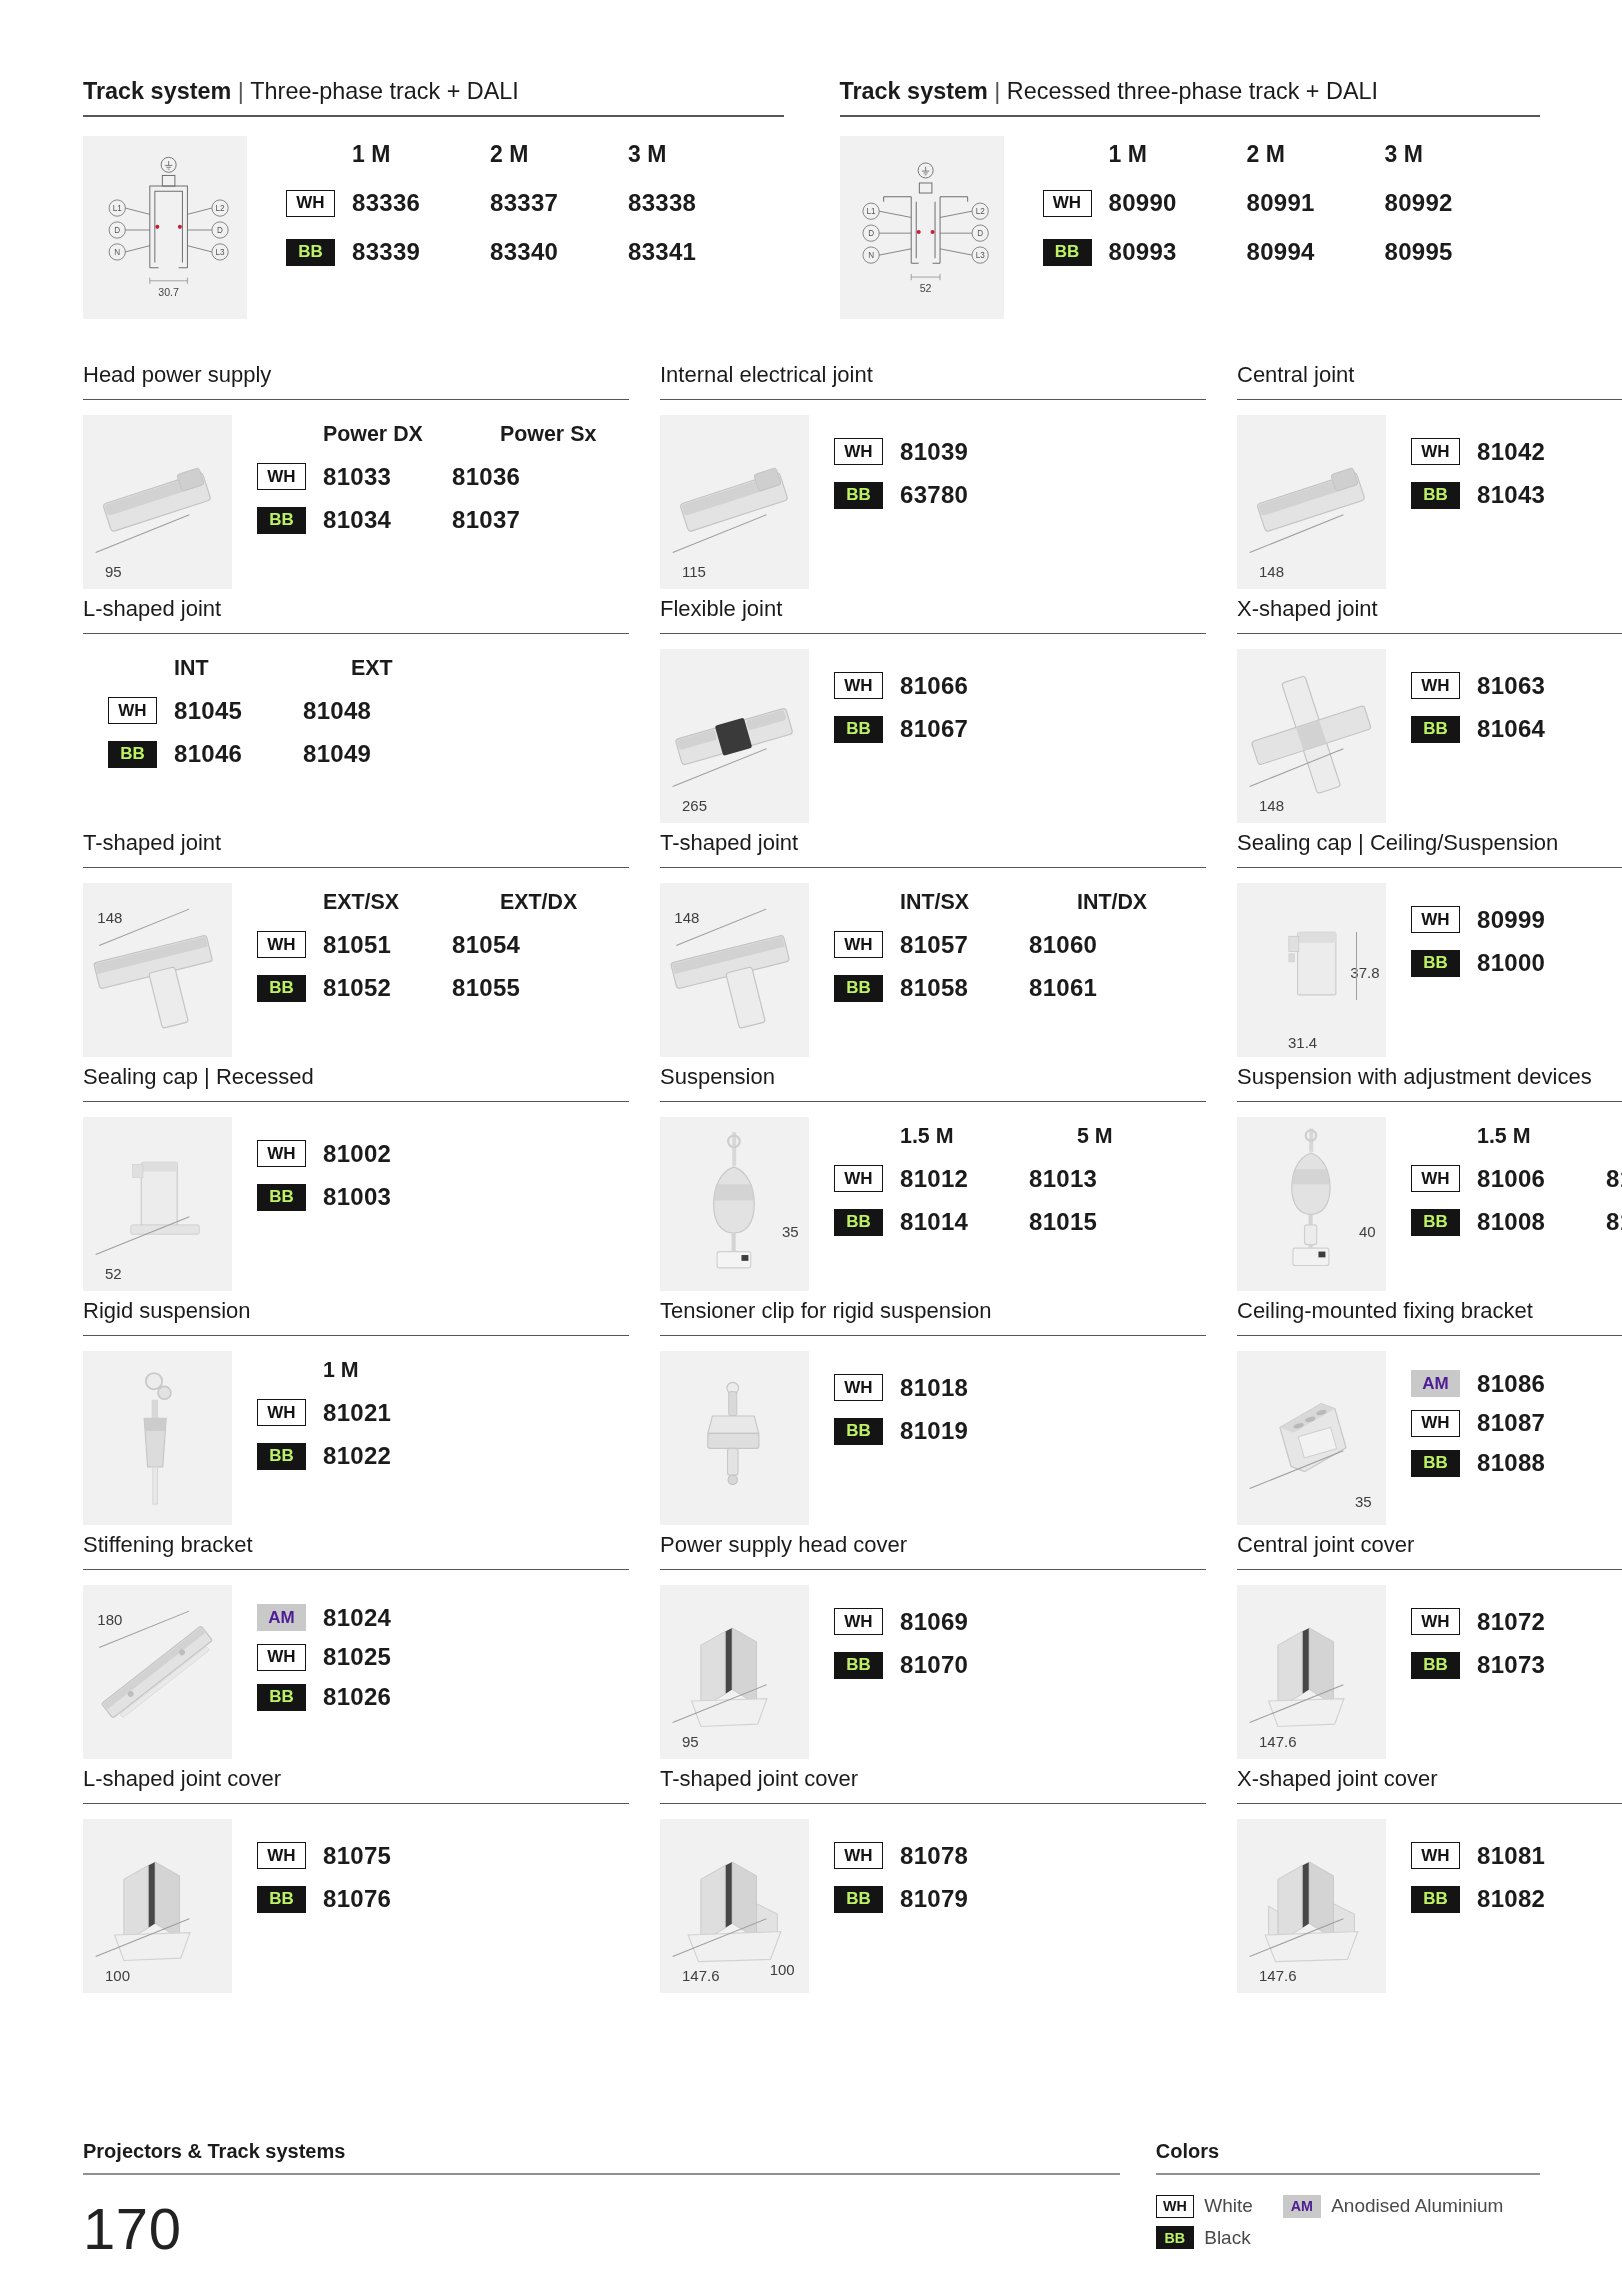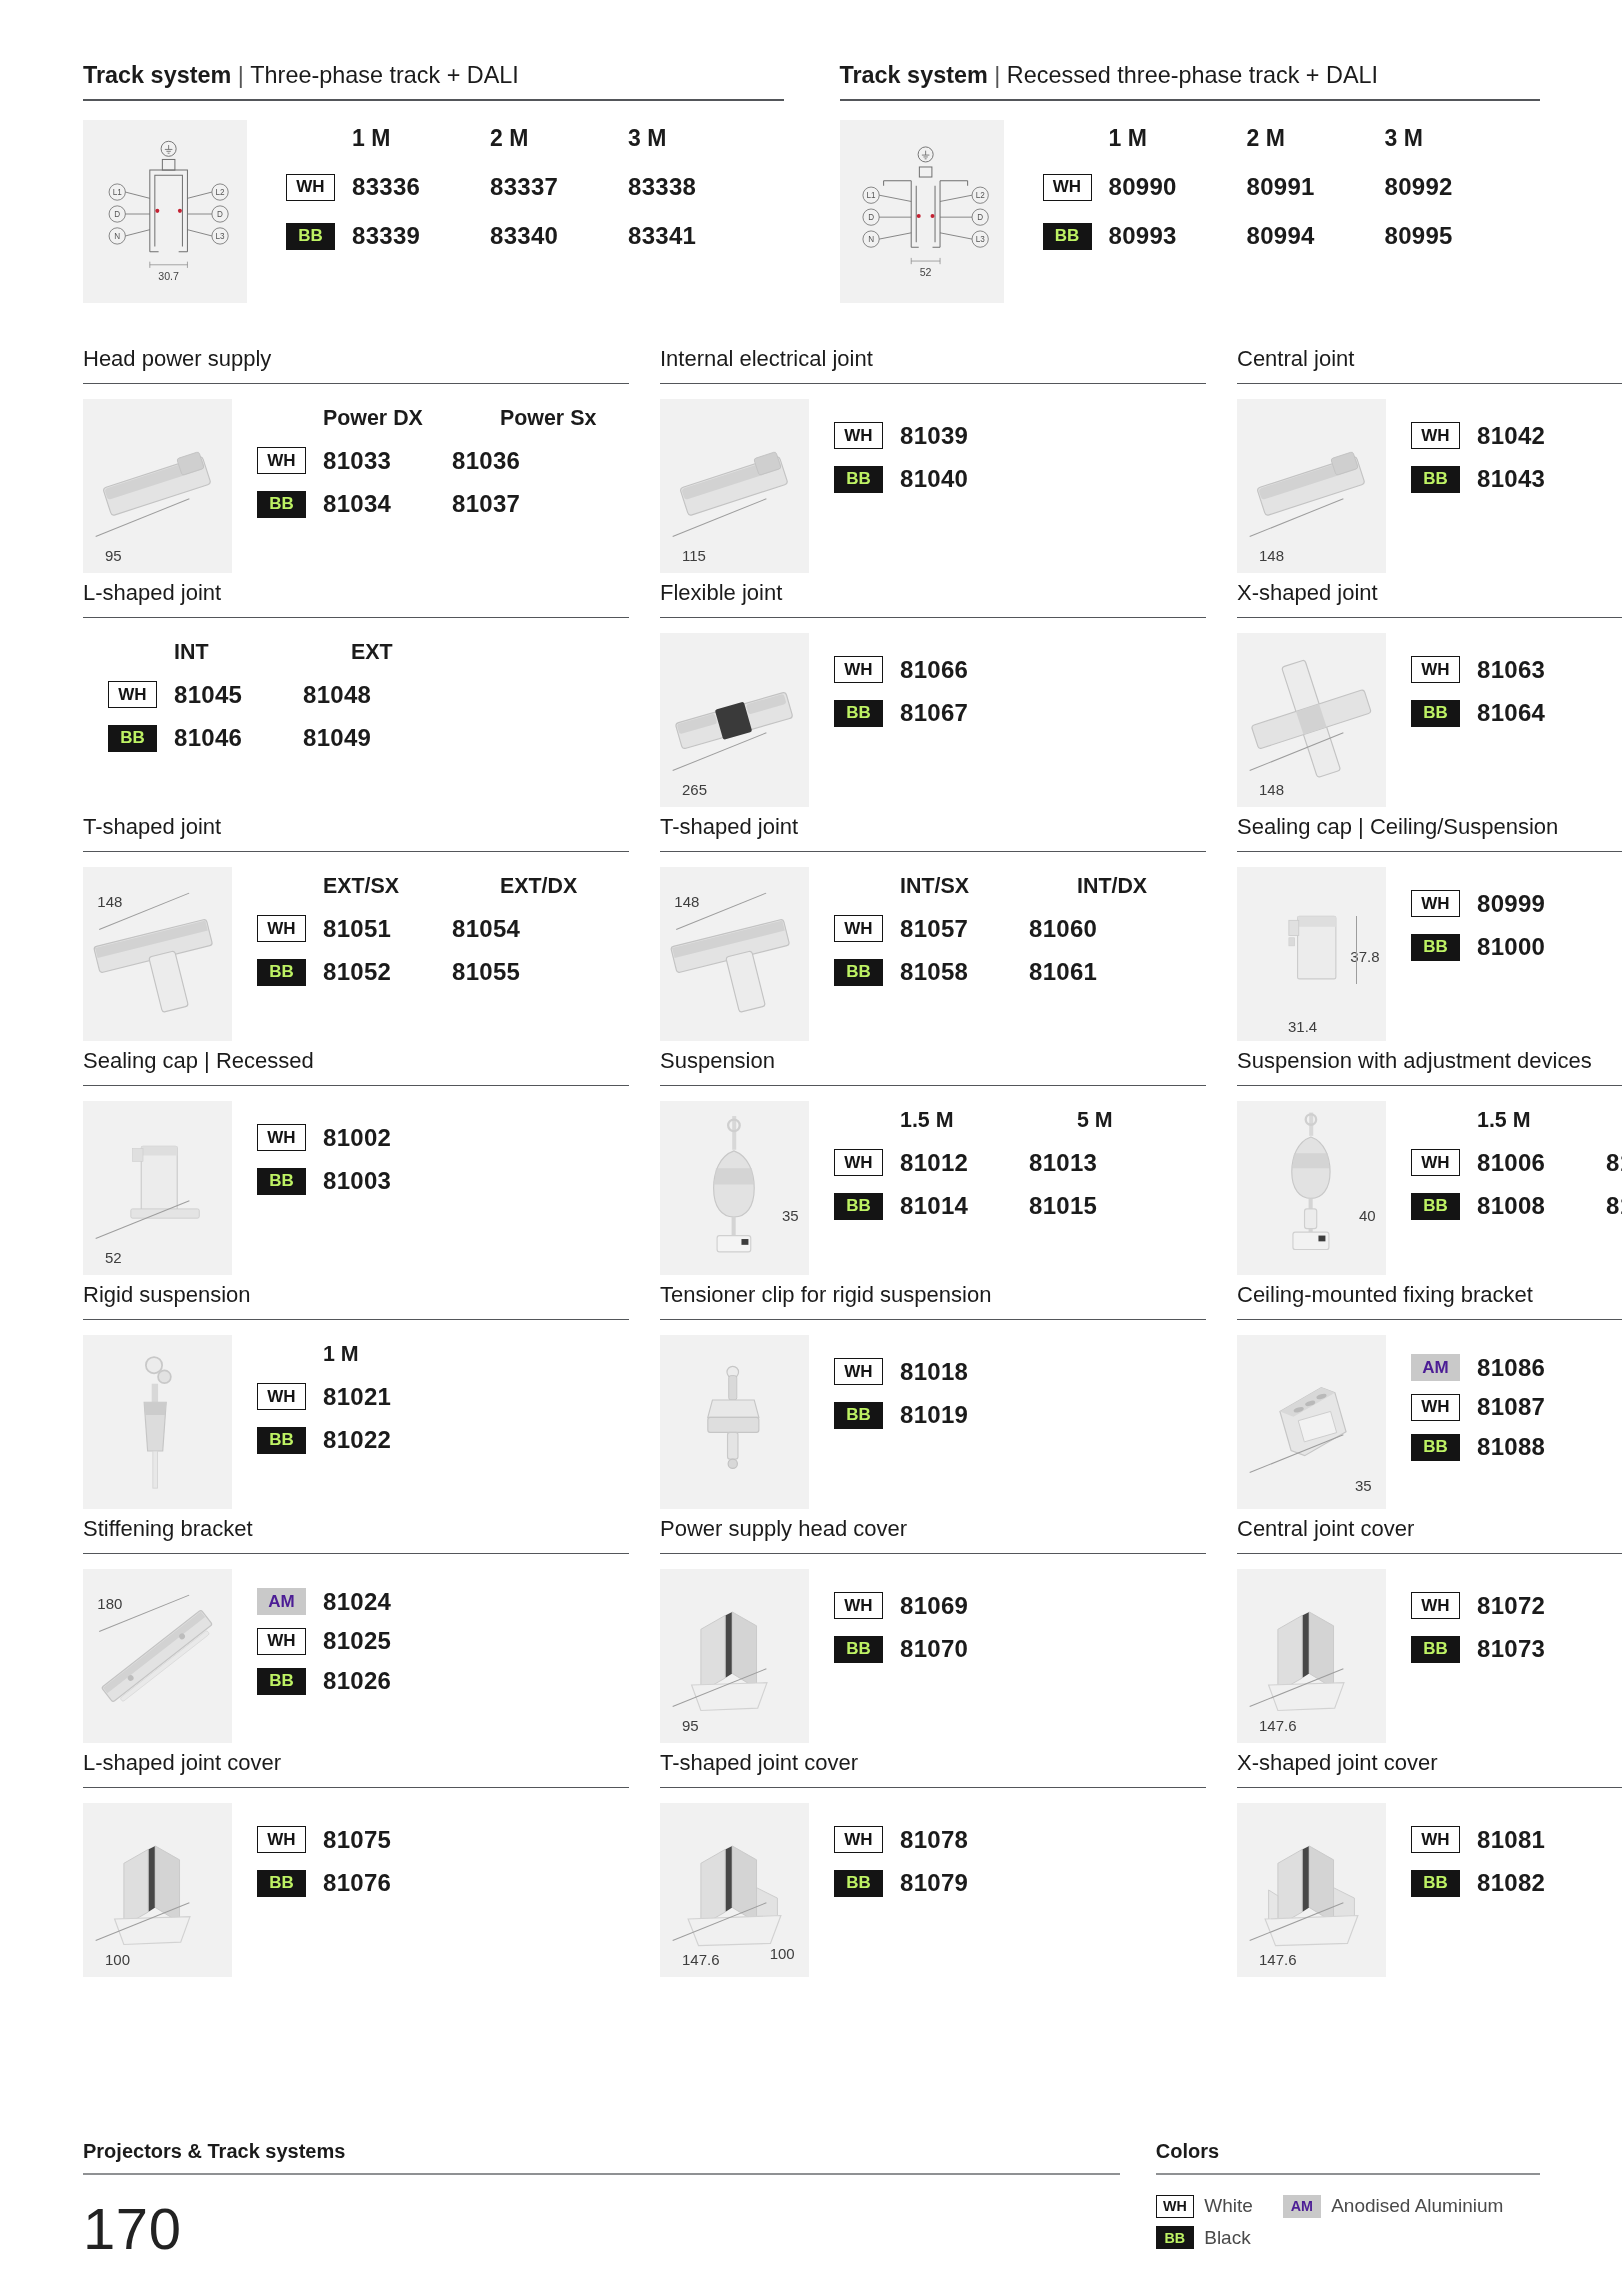--- a/index.html
+++ b/index.html
@@ -7,21 +7,21 @@
   body {
     width:1623px; height:2295px; position:relative;
     font-family:"Liberation Sans", sans-serif; color:#1b1b1b;
     overflow:hidden;
   }
   .page { position:absolute; inset:0; padding:62px 83px 0 83px; }
 
   
   .top { display:flex; gap:56px; }
   .tsec { flex:1 1 0; }
-  .tsec-h { font-size:23.4px; line-height:27px; white-space:nowrap; }
+  .tsec-h { font-size:23.4px; line-height:27px; white-space:nowrap;margin-top:16px; }
   .tsec-h .b { font-weight:700; }
   .tsec-h .sep { color:#555; padding:0 6.5px; }
   .rule { height:1.3px; background:#53565a; margin-top:10.4px; }
   .tbody { display:flex; margin-top:19.5px; }
   .drawbox { width:164px; height:183px; background:#f1f1f1; flex:0 0 auto;padding-left:6px; }
   .drawbox svg { width:100%; height:100%; display:block; }
   .ttable { margin-left:39px; padding-top:5.2px; }
   .t-head { display:flex; padding-left:66px; }
   .t-head span { width:138px; font-weight:700; font-size:23px; }
   .t-row { display:flex; align-items:center; margin-top:21px; }
@@ -289,21 +289,21 @@
             </svg>
           <span class="dim pos-bl">115</span>
         </div>
         <div class="codes">
           <div class="crow">
             <span class="badge wh">WH</span>
             <span class="code">81039</span>
           </div>
           <div class="crow">
             <span class="badge bb">BB</span>
-            <span class="code">81040</span>
+            <span class="code">63780</span>
           </div>
         </div>
       </div>
     </section>
 
     <section class="cell">
       <h3 class="ptitle">Central joint</h3>
       <div class="rule"></div>
       <div class="pbody">
         <div class="imgbox line-bl">

